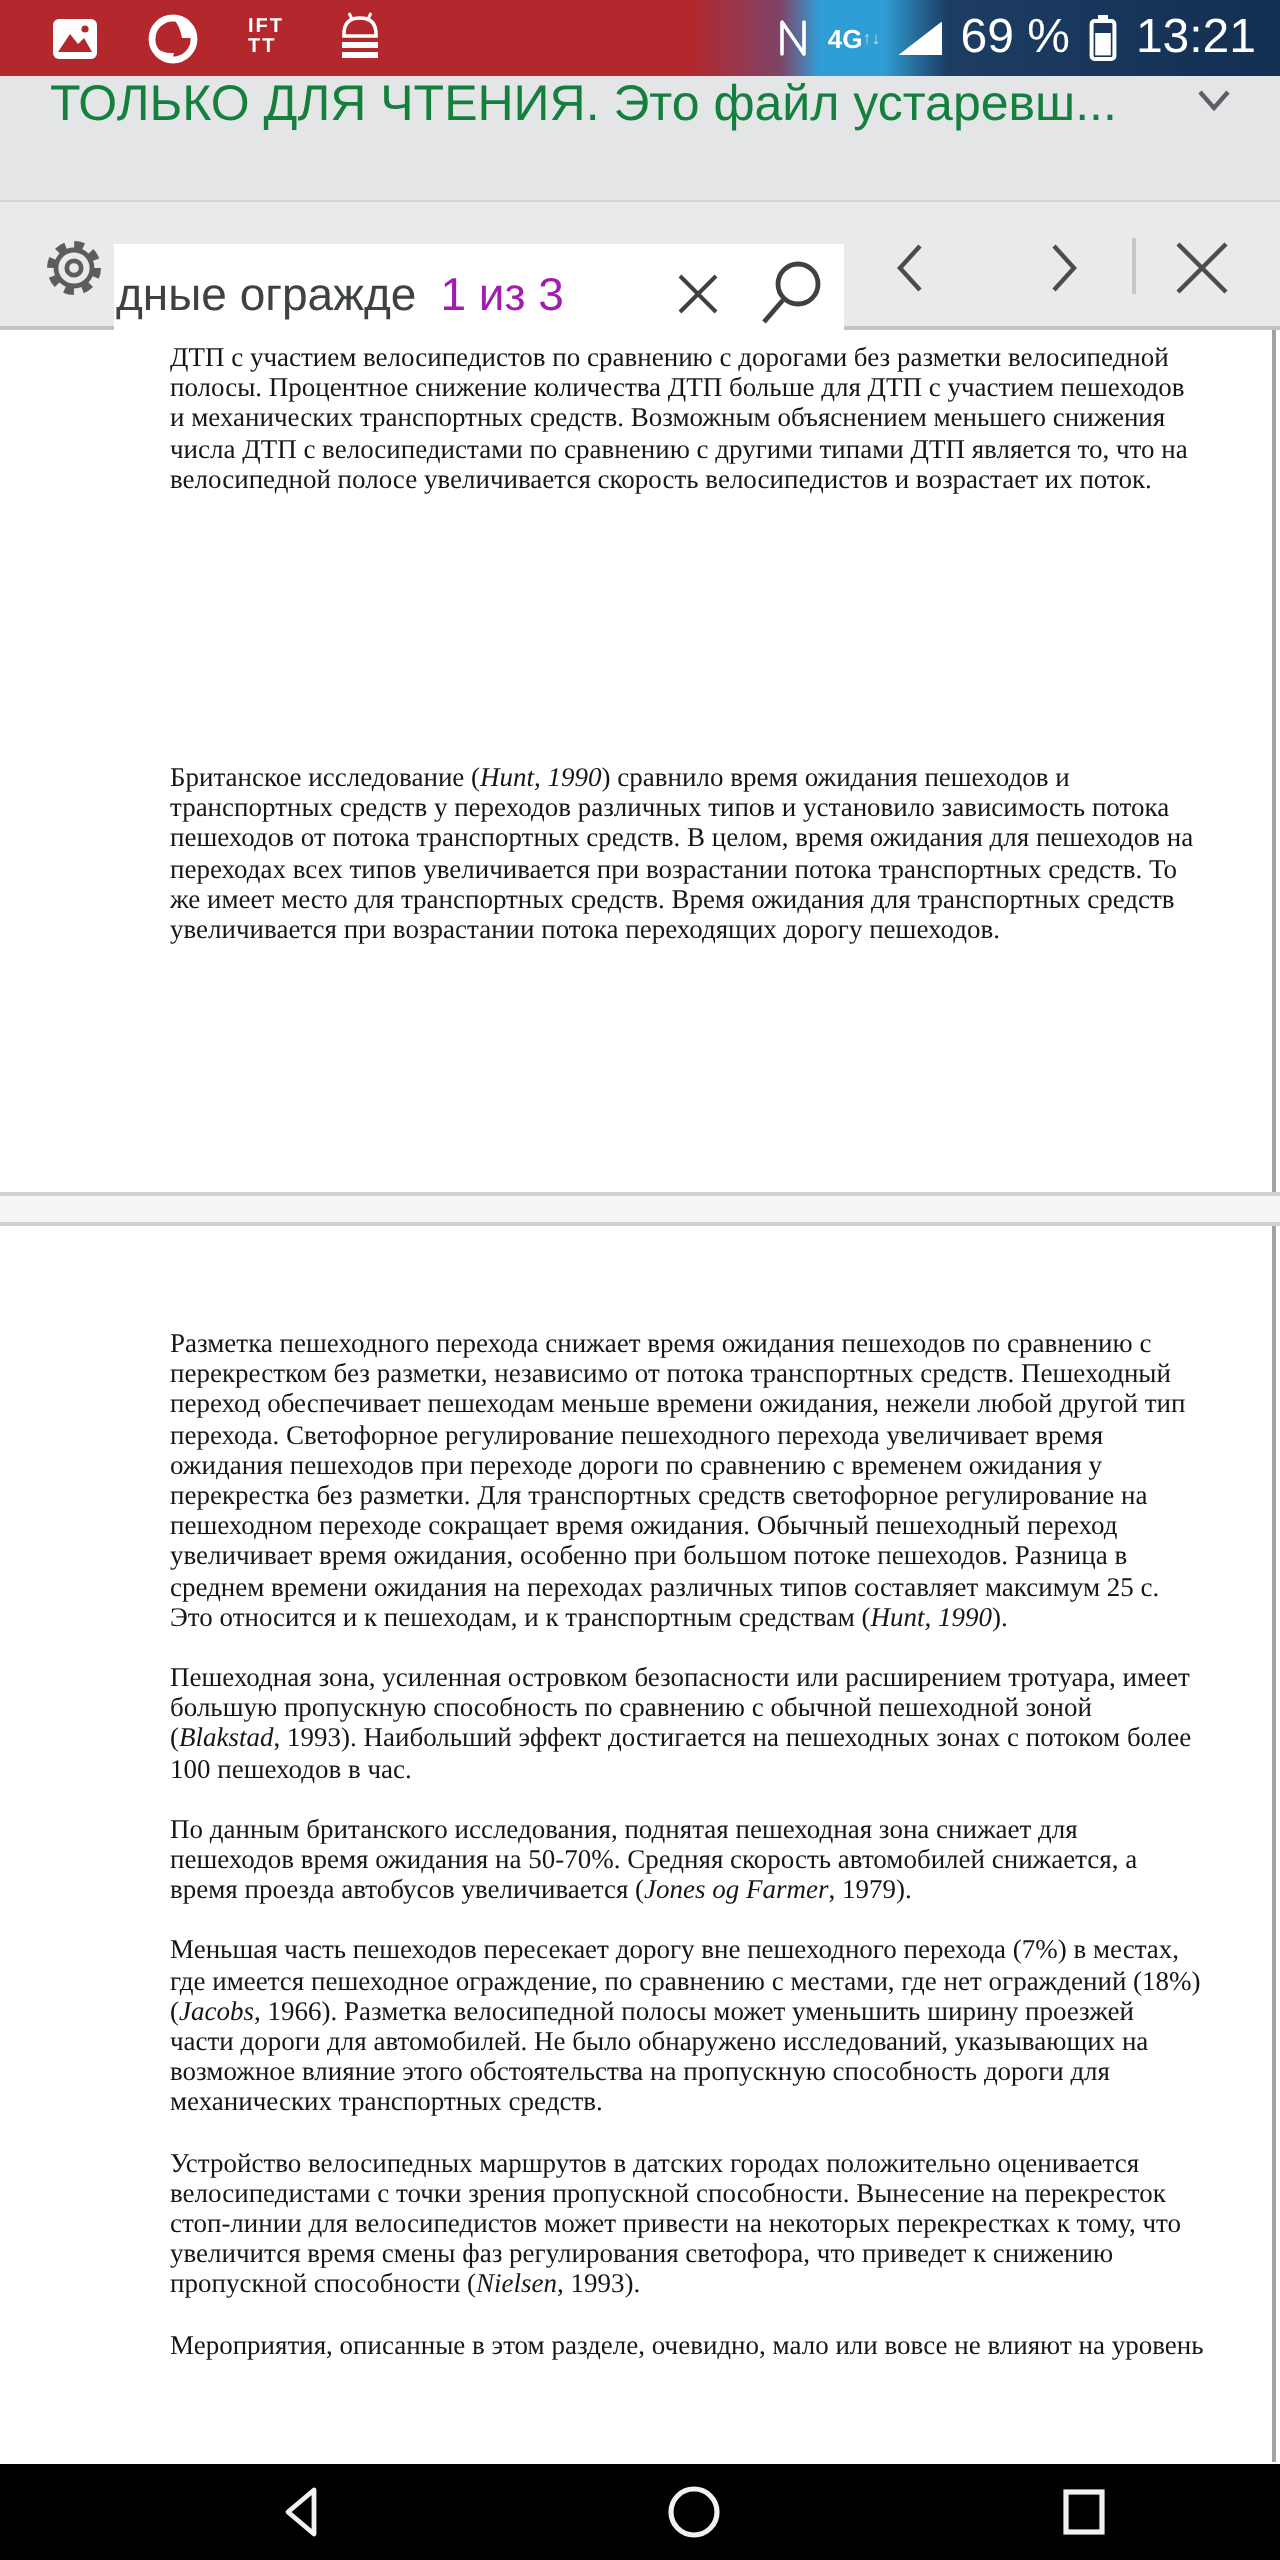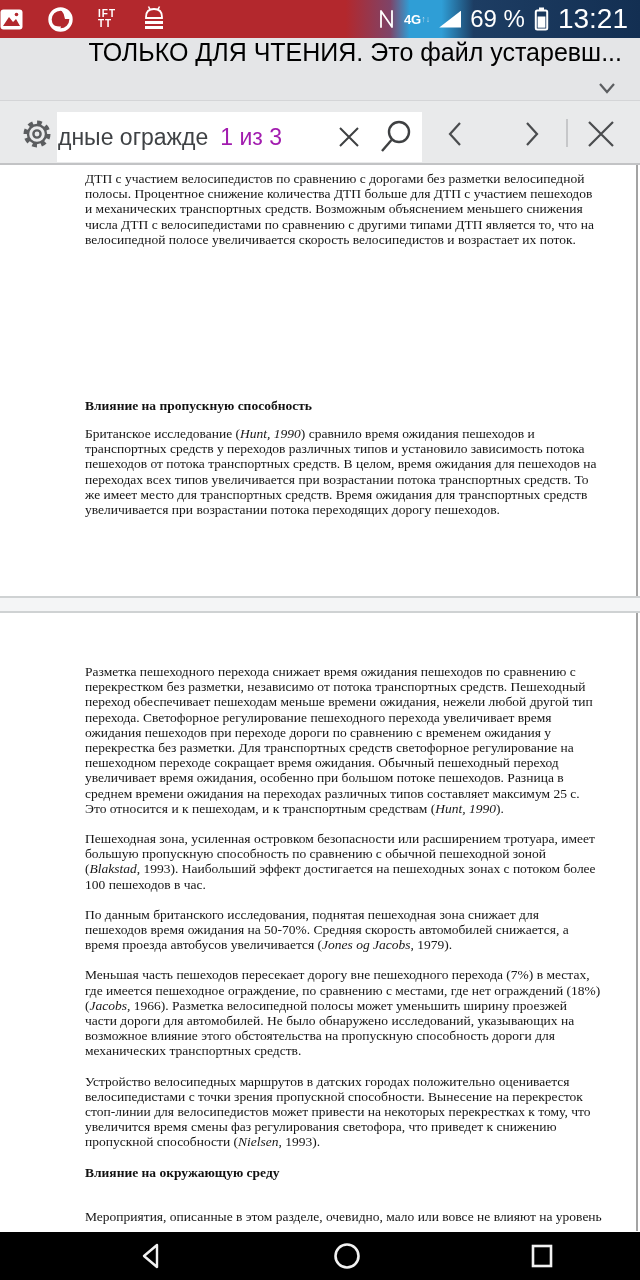--- a/index.html
+++ b/index.html
@@ -5,44 +5,44 @@
   * { margin:0; padding:0; box-sizing:border-box; }
   html,body { width:640px; height:1280px; }
   body { font-family:"Liberation Sans","DejaVu Sans",sans-serif; background:#fff; position:relative; overflow:hidden; }
 
   
   .status-bar{
     height:38px; width:640px; display:flex; align-items:center;
     background:linear-gradient(90deg,#b3282d 0%,#b3282d 54%,#7e4468 61%,#2f9ed6 64%,#2f9ed6 69%,#1d3d63 74%,#132f52 100%);
     color:#fff; position:relative;
   }
-  .sb-left{ display:flex; align-items:center; gap:24px; }
+  .sb-left{ display:flex; align-items:center; gap:24px; padding-left:26px; }
   .sb-right{ position:absolute; right:12px; top:0; height:38px; display:flex; align-items:center; gap:9px; }
-  .sb-time{ font-size:28px; }
+  .sb-time{ font-size:24px; }
   .sb-pct{ font-size:24px; }
   .ifttt{ font-size:10px; font-weight:bold; line-height:10px; letter-spacing:1px; text-align:left; }
   .fourg{ display:flex; flex-direction:row; align-items:center; line-height:11px; }
   .fourg .g{ font-size:13px; font-weight:bold; }
   .fourg .ar{ font-size:9px; color:#bcd9ec; }
   .sig-tri{ width:22px; height:17px; background:#fff; clip-path:polygon(100% 0,100% 100%,0 100%); }
 
   
   .banner{
     height:63px; background:#e4e5e7; border-bottom:1px solid #d4d5d7;
-    display:flex; align-items:flex-end; padding:0 18px 0 25px; color:#000000;flex-direction:column;
+    display:flex; align-items:flex-start; padding:0 18px 0 25px; color:#15803d;
   }
   .banner-text{ font-size:25px; flex:1; white-space:nowrap; overflow:hidden; }
 
   
   .findbar{
     height:64px; background:#e9eaeb; border-bottom:2px solid #c2c3c5; position:relative;
   }
   .gear{ position:absolute; left:20px; top:16px; }
   .find-input{
-    position:absolute; left:57px; top:11px; width:365px; height:50px; background:#fff;
+    position:absolute; left:57px; top:21px; width:365px; height:50px; background:#fff;
     display:flex; align-items:center; padding-left:7px; overflow:hidden;
   }
   .query{ font-size:23px; color:#3f4245; white-space:nowrap; text-indent:-6px; }
   .counter{ font-size:23px; color:#a21caf; margin-left:12px; white-space:nowrap; }
   .find-input .spacer{ flex:1; }
   .icon-btn{ display:flex; align-items:center; justify-content:center; }
   .fb-prev{ position:absolute; left:441px; top:14px; }
   .fb-next{ position:absolute; left:516px; top:14px; }
   .fb-div{ position:absolute; left:566px; top:18px; width:2px; height:28px; background:#c6c7c9; }
   .fb-close{ position:absolute; left:583px; top:14px; }
@@ -365,33 +365,31 @@
           <line x1="396" x2="430" y1="44" y2="44"></line>
           <line x1="396" x2="430" y1="48" y2="48"></line>
           <line x1="396" x2="430" y1="52" y2="52"></line>
           <line x1="396" x2="430" y1="56" y2="56"></line>
           <line x1="396" x2="430" y1="60" y2="60"></line>
           <line x1="396" x2="430" y1="64" y2="64"></line>
           <line x1="396" x2="430" y1="68" y2="68"></line>
         </g>
     </svg>
 
-    <div class="doc-h h-cap">Влияние на пропускную способность</div>
     <div class="para para-hunt"><span>Британское исследование (</span><span class="it">Hunt, 1990</span><span>) сравнило время ожидания пешеходов и транспортных средств у переходов различных типов и установило зависимость потока пешеходов от потока транспортных средств. В целом, время ожидания для пешеходов на переходах всех типов увеличивается при возрастании потока транспортных средств. То же имеет место для транспортных средств. Время ожидания для транспортных средств увеличивается при возрастании потока переходящих дорогу пешеходов.</span></div>
   </div>
 
   <div class="page-gap"></div>
 
   <div class="page page2 p2">
     <div class="para"><span>Разметка пешеходного перехода снижает время ожидания пешеходов по сравнению с перекрестком без разметки, независимо от потока транспортных средств. Пешеходный переход обеспечивает пешеходам меньше времени ожидания, нежели любой другой тип перехода. Светофорное регулирование пешеходного перехода увеличивает время ожидания пешеходов при переходе дороги по сравнению с временем ожидания у перекрестка без разметки. Для транспортных средств светофорное регулирование на пешеходном переходе сокращает время ожидания. Обычный пешеходный переход увеличивает время ожидания, особенно при большом потоке пешеходов. Разница в среднем времени ожидания на переходах различных типов составляет максимум 25 с. Это относится и к пешеходам, и к транспортным средствам (</span><span class="it">Hunt, 1990</span><span>).</span></div>
     <div class="para"><span>Пешеходная зона, усиленная островком безопасности или расширением тротуара, имеет большую пропускную способность по сравнению с обычной пешеходной зоной (</span><span class="it">Blakstad</span><span>, 1993). Наибольший эффект достигается на пешеходных зонах с потоком более 100 пешеходов в час.</span></div>
-    <div class="para"><span>По данным британского исследования, поднятая пешеходная зона снижает для пешеходов время ожидания на 50-70%. Средняя скорость автомобилей снижается, а время проезда автобусов увеличивается (</span><span class="it">Jones og Jacobs</span><span>, 1979).</span></div>
+    <div class="para"><span>По данным британского исследования, поднятая пешеходная зона снижает для пешеходов время ожидания на 50-70%. Средняя скорость автомобилей снижается, а время проезда автобусов увеличивается (</span><span class="it">Jones og Farmer</span><span>, 1979).</span></div>
     <div class="para"><span>Меньшая часть пешеходов пересекает дорогу вне пешеходного перехода (7%) в местах, где имеется пешеходное ограждение, по сравнению с местами, где нет ограждений (18%) (</span><span class="it">Jacobs</span><span>, 1966). Разметка велосипедной полосы может уменьшить ширину проезжей части дороги для автомобилей. Не было обнаружено исследований, указывающих на возможное влияние этого обстоятельства на пропускную способность дороги для механических транспортных средств.</span></div>
     <div class="para"><span>Устройство велосипедных маршрутов в датских городах положительно оценивается велосипедистами с точки зрения пропускной способности. Вынесение на перекресток стоп-линии для велосипедистов может привести на некоторых перекрестках к тому, что увеличится время смены фаз регулирования светофора, что приведет к снижению пропускной способности (</span><span class="it">Nielsen</span><span>, 1993).</span></div>
-    <div class="doc-h h-env">Влияние на окружающую среду</div>
     <div class="para"><span>Мероприятия, описанные в этом разделе, очевидно, мало или вовсе не влияют на уровень</span></div>
   </div>
 
 </div>
 
 <div class="navbar">
   <div class="nav-slot" style="margin-left:53px">
     <svg width="32" height="34" viewBox="0 0 32 34">
       <path d="M22 6 L9 17 L22 28 Z" fill="none" stroke="#f2f2f2" stroke-width="2.4" stroke-linejoin="round"></path>
     </svg>

